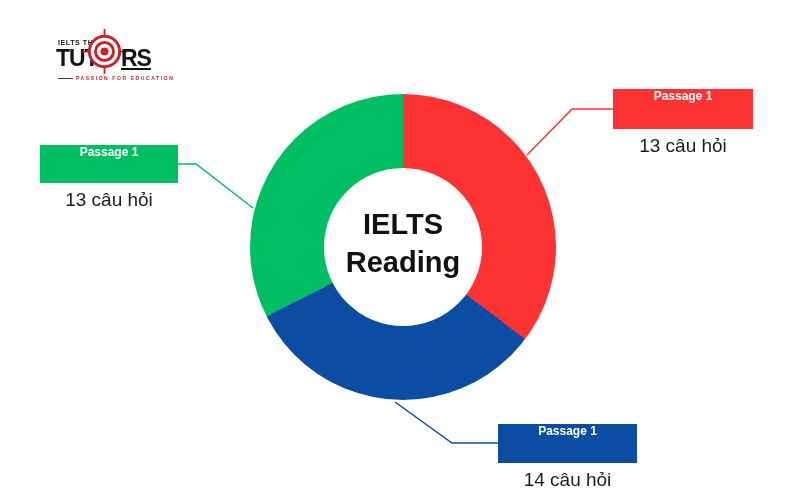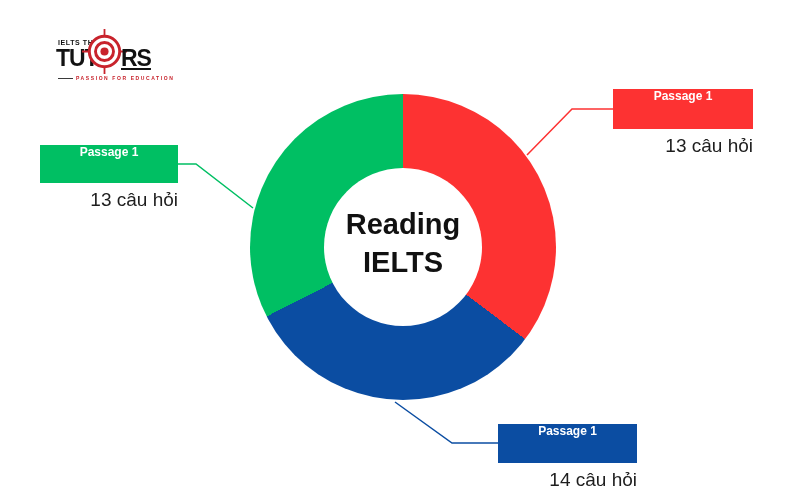--- a/index.html
+++ b/index.html
@@ -30,21 +30,21 @@
     font-weight:bold;font-size:29px;line-height:38px;color:#111111;}
 
   
   .connectors{position:absolute;left:0;top:0;width:800px;height:500px;pointer-events:none;}
   .connectors polyline{fill:none;stroke-width:1.5;}
 
   
   .callout{position:absolute;}
   .callout-box{display:flex;align-items:flex-start;justify-content:center;
     color:#ffffff;font-weight:bold;font-size:12px;}
-  .callout-sub{text-align:right;font-size:19px;color:#1e1e1e;margin-top:6px;}
+  .callout-sub{text-align:center;font-size:19px;color:#1e1e1e;margin-top:6px;}
   .callout-green{left:40px;top:145px;width:138px;}
   .callout-green .callout-box{height:38px;}
   .callout-red{left:613px;top:89px;width:140px;}
   .callout-red .callout-box{height:40px;}
   .callout-blue{left:498px;top:424px;width:139px;}
   .callout-blue .callout-box{height:39px;}
 </style>
 </head>
 <body>
 
@@ -69,22 +69,22 @@
 
   <svg class="connectors">
     <polyline points="527,155 572,109 613,109" stroke="#FD3232"></polyline>
     <polyline points="395,402 452,443 498,443" stroke="#0B4DA2"></polyline>
     <polyline points="178,164 196,164 253,208" stroke="#00BF63"></polyline>
   </svg>
 
   <div class="donut" style="background: conic-gradient(rgb(253, 50, 50) 0deg, rgb(253, 50, 50) 127deg, rgb(11, 77, 162) 127deg, rgb(11, 77, 162) 243deg, rgb(0, 191, 99) 243deg, rgb(0, 191, 99) 360deg);"></div>
   <div class="hole"></div>
   <div class="center-label">
+    <div>IELTS</div>
     <div>Reading</div>
-    <div>IELTS</div>
   </div>
 
   <div class="callout callout-red">
     <div class="callout-box" style="background: rgb(253, 50, 50);">
       <span>Passage 1</span>
     </div>
     <div class="callout-sub">13 câu hỏi</div>
   </div>
 
   <div class="callout callout-green">

